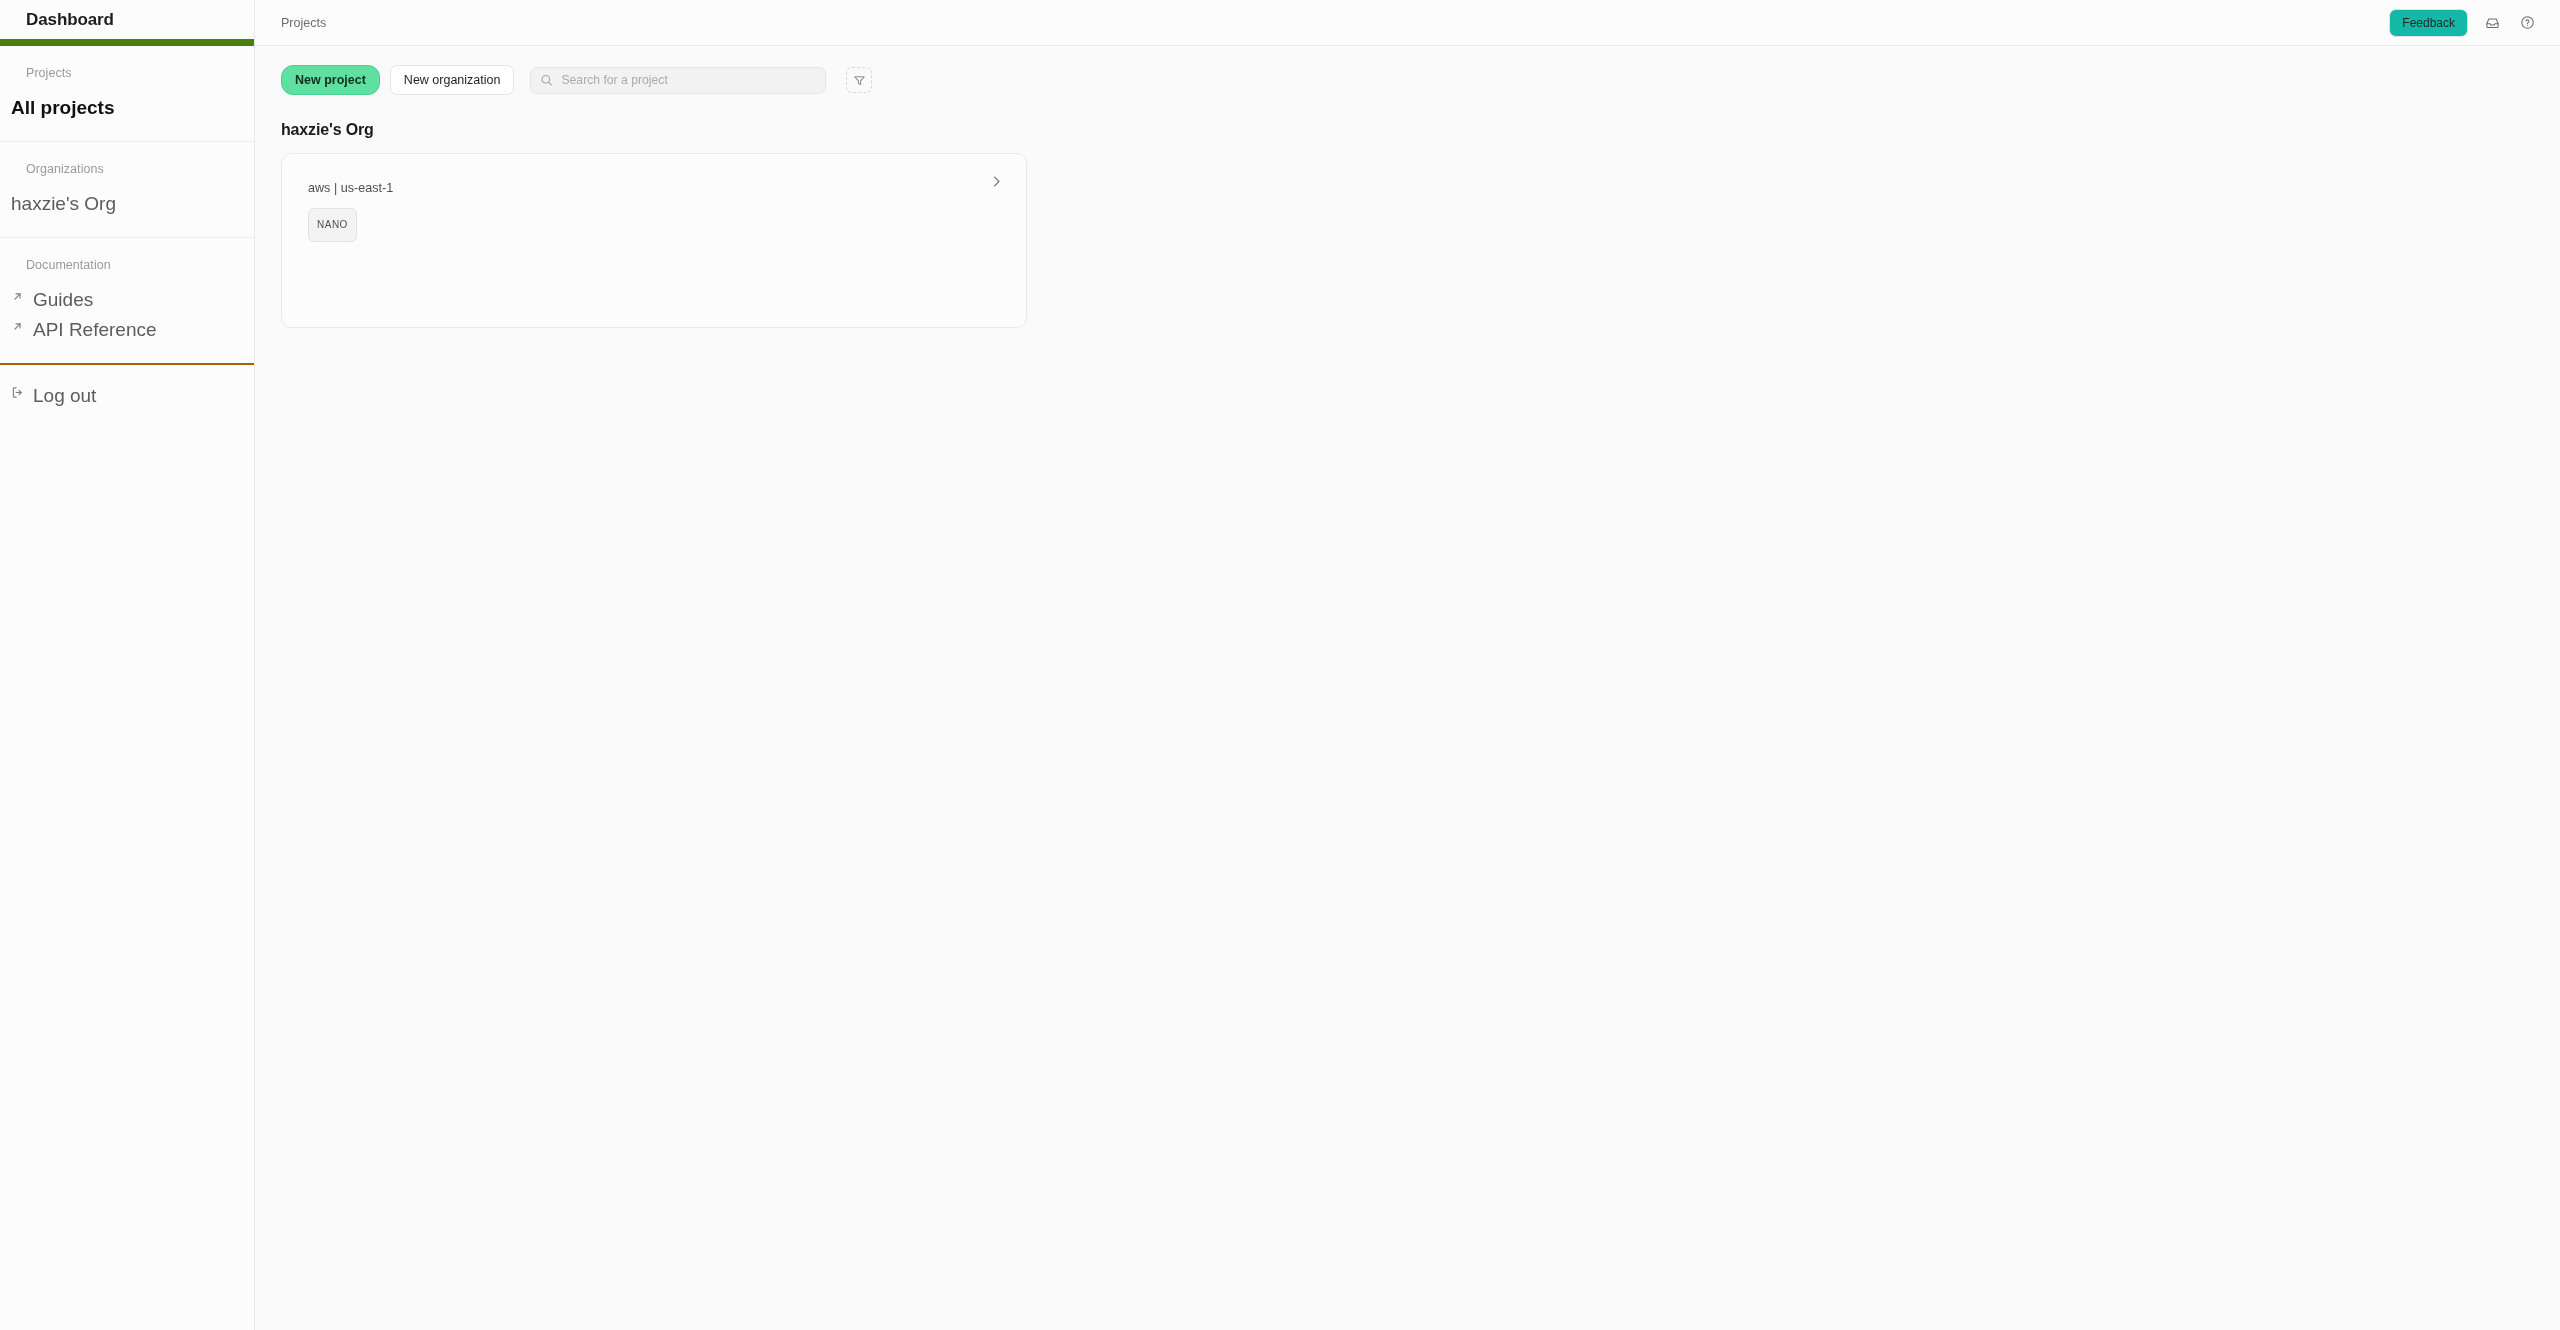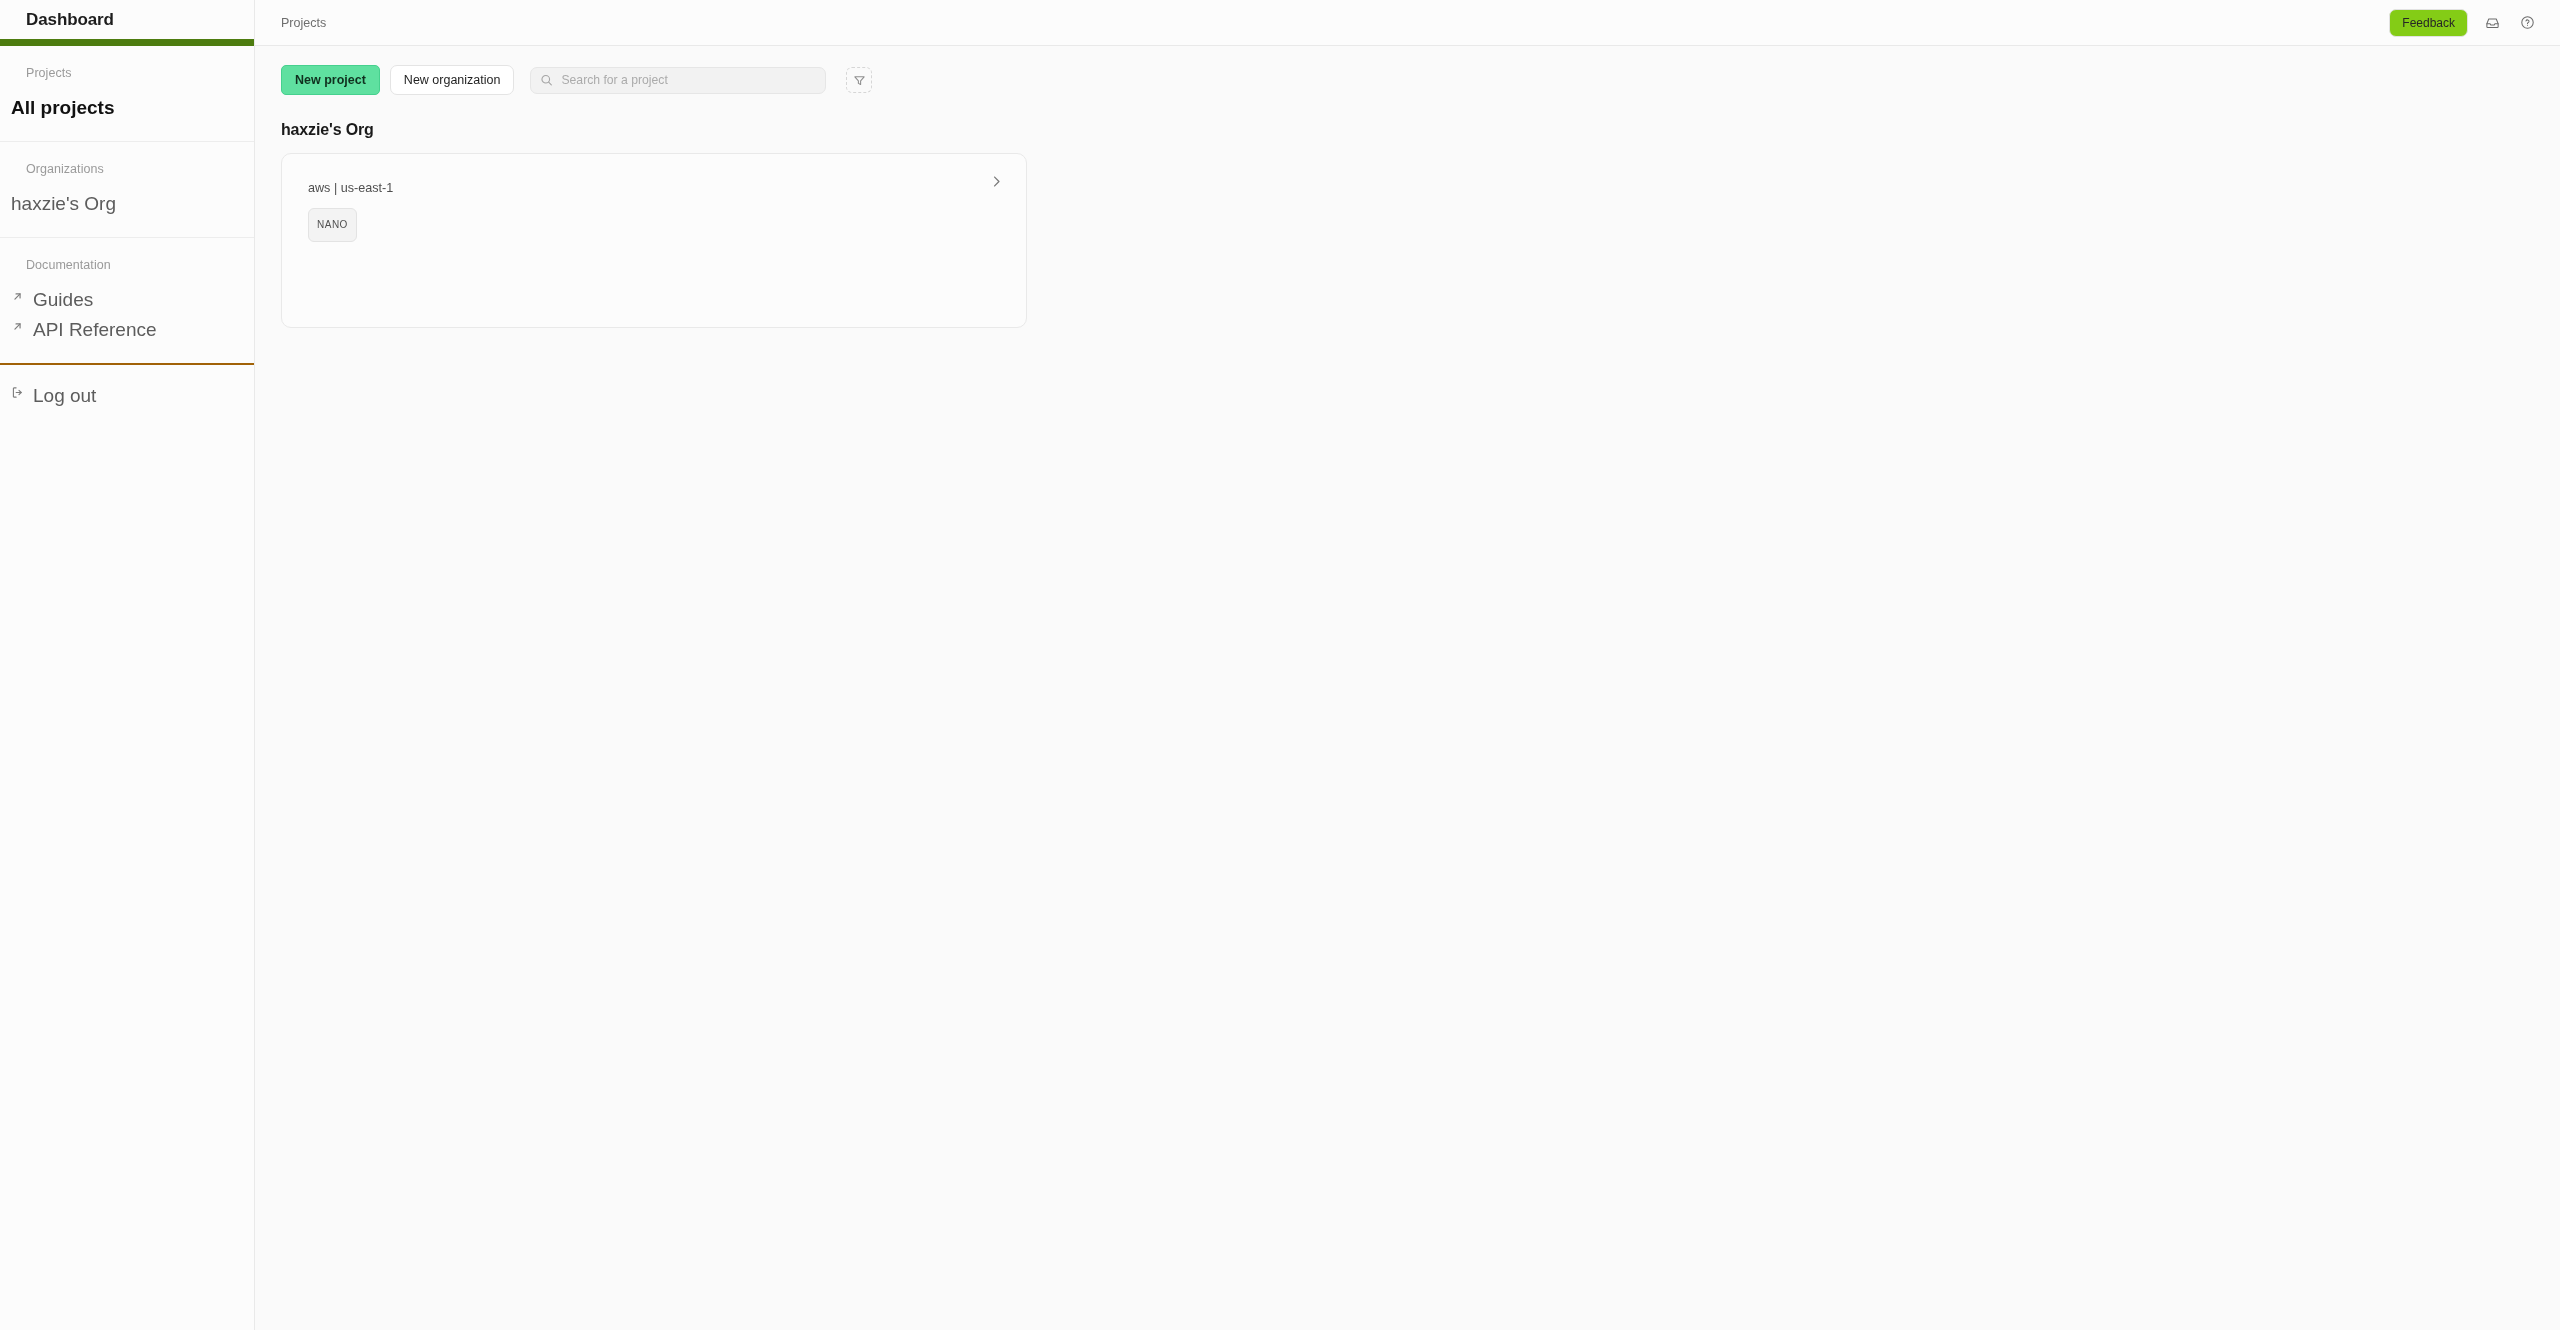--- a/index.html
+++ b/index.html
@@ -111,21 +111,21 @@
   }
   .topbar-right {
     margin-left: auto;
     display: flex;
     align-items: center;
     gap: 13px;
   }
   .feedback-btn {
     font-size: 12px;
     color: #262626;
-    background: #84cc16;
+    background: #14b8a6;
     border: 1px solid #e2e2e2;
     border-radius: 7px;
     padding: 5px 12px;
     cursor: pointer;
     line-height: 16px;
     font-family: "Liberation Sans", sans-serif;
   }
   .icon-btn {
     width: 22px;
     height: 22px;
@@ -144,21 +144,21 @@
     align-items: center;
     gap: 10px;
     padding: 19px 26px 0 26px;
   }
   .btn-primary {
     background: #5fe0a0;
     border: 1px solid #46d08e;
     color: #10301f;
     font-size: 12.5px;
     font-weight: 600;
-    border-radius: 5px;
+    border-radius: 12px;
     padding: 6px 13px;
     line-height: 16px;
     cursor: pointer;
     font-family: "Liberation Sans", sans-serif;
   }
   .btn-secondary {
     background: #ffffff;
     border: 1px solid #e4e4e4;
     color: #1f1f1f;
     font-size: 12.5px;

